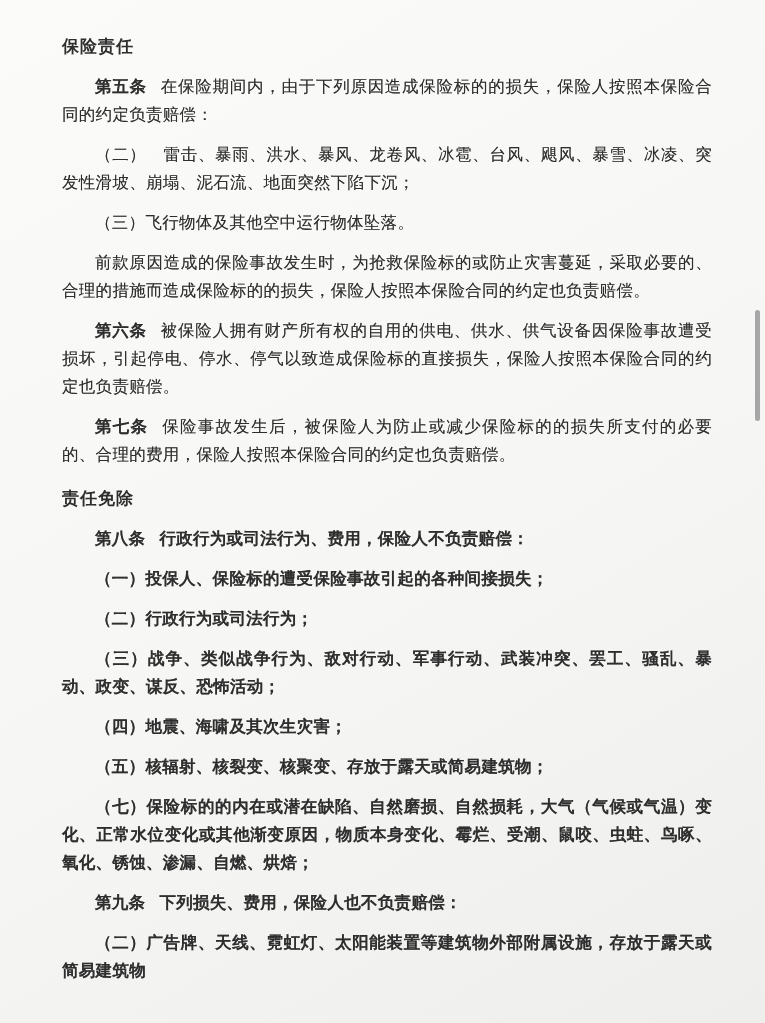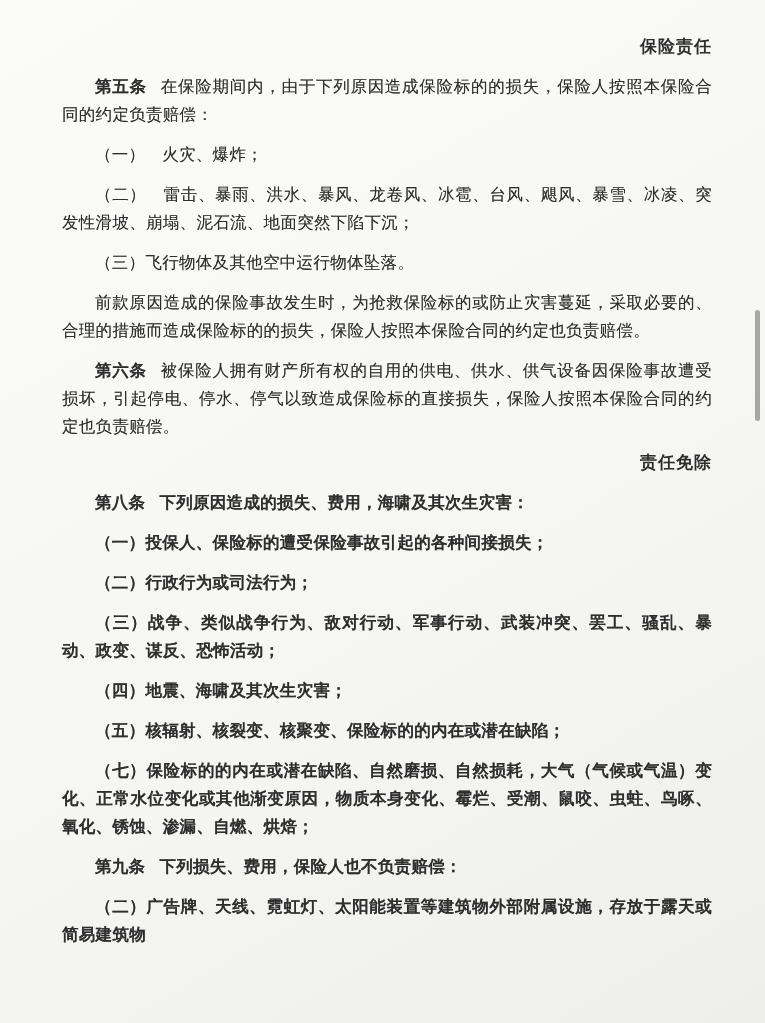--- a/index.html
+++ b/index.html
@@ -11,26 +11,26 @@
     background: linear-gradient(150deg, #fbfbf9 0%, #f6f6f4 55%, #eeeeec 100%);
     font-family: "Liberation Serif", "DejaVu Serif", serif;
     color: #2e2e2e;
   }
   .doc {
     padding: 33px 53px 0 62px;
   }
   .sec-title {
     font-size: 17px;
     font-weight: 700;
-    text-align: right;
+    text-align: left;
     line-height: 28px;
     margin: 0 0 10px 0;
     letter-spacing: 1px;
   }
-  .sec-title.second { margin-top: 8px; }
+  .sec-title.second { margin-top: 16px; }
   .para {
     font-size: 16.5px;
     line-height: 28px;
     margin: 12px 0 4px 0;
     text-indent: 2em;
     text-align: justify;
     letter-spacing: 0.3px;
     text-shadow: 0 0 0.5px rgba(40,40,40,0.45);
   }
   .para.bold { font-weight: 700; }
@@ -47,37 +47,37 @@
 </style>
 </head>
 <body>
 
 <div class="doc">
 
   <h2 class="sec-title">保险责任</h2>
 
   <p class="para"><b class="lbl">第五条</b><span>在保险期间内，由于下列原因造成保险标的的损失，保险人按照本保险合同的约定负责赔偿：</span></p>
 
-  <p class="para">（一）　火灾、爆炸；</p>
   <p class="para">（二）　雷击、暴雨、洪水、暴风、龙卷风、冰雹、台风、飓风、暴雪、冰凌、突发性滑坡、崩塌、泥石流、地面突然下陷下沉；</p>
   <p class="para">（三）飞行物体及其他空中运行物体坠落。</p>
   <p class="para">前款原因造成的保险事故发生时，为抢救保险标的或防止灾害蔓延，采取必要的、合理的措施而造成保险标的的损失，保险人按照本保险合同的约定也负责赔偿。</p>
 
   <p class="para"><b class="lbl">第六条</b><span>被保险人拥有财产所有权的自用的供电、供水、供气设备因保险事故遭受损坏，引起停电、停水、停气以致造成保险标的直接损失，保险人按照本保险合同的约定也负责赔偿。</span></p>
 
+  <p class="para"><b class="lbl">第七条</b><span>保险事故发生后，被保险人为防止或减少保险标的的损失所支付的必要的、合理的费用，保险人按照本保险合同的约定也负责赔偿。</span></p>
 
   <h2 class="sec-title second">责任免除</h2>
 
-  <p class="para bold"><b class="lbl">第八条</b><span>下列原因造成的损失、费用，海啸及其次生灾害：</span></p>
+  <p class="para bold"><b class="lbl">第八条</b><span>行政行为或司法行为、费用，保险人不负责赔偿：</span></p>
 
   <p class="para bold">（一）投保人、保险标的遭受保险事故引起的各种间接损失；</p>
   <p class="para bold">（二）行政行为或司法行为；</p>
   <p class="para bold">（三）战争、类似战争行为、敌对行动、军事行动、武装冲突、罢工、骚乱、暴动、政变、谋反、恐怖活动；</p>
   <p class="para bold">（四）地震、海啸及其次生灾害；</p>
-  <p class="para bold">（五）核辐射、核裂变、核聚变、保险标的的内在或潜在缺陷；</p>
+  <p class="para bold">（五）核辐射、核裂变、核聚变、存放于露天或简易建筑物；</p>
   <p class="para bold">（七）保险标的的内在或潜在缺陷、自然磨损、自然损耗，大气（气候或气温）变化、正常水位变化或其他渐变原因，物质本身变化、霉烂、受潮、鼠咬、虫蛀、鸟啄、氧化、锈蚀、渗漏、自燃、烘焙；</p>
 
   <p class="para bold"><b class="lbl">第九条</b><span>下列损失、费用，保险人也不负责赔偿：</span></p>
 
   <p class="para bold">（二）广告牌、天线、霓虹灯、太阳能装置等建筑物外部附属设施，存放于露天或简易建筑物</p>
 
 </div>
 
 <div class="scrollbar-thumb"></div>
 

